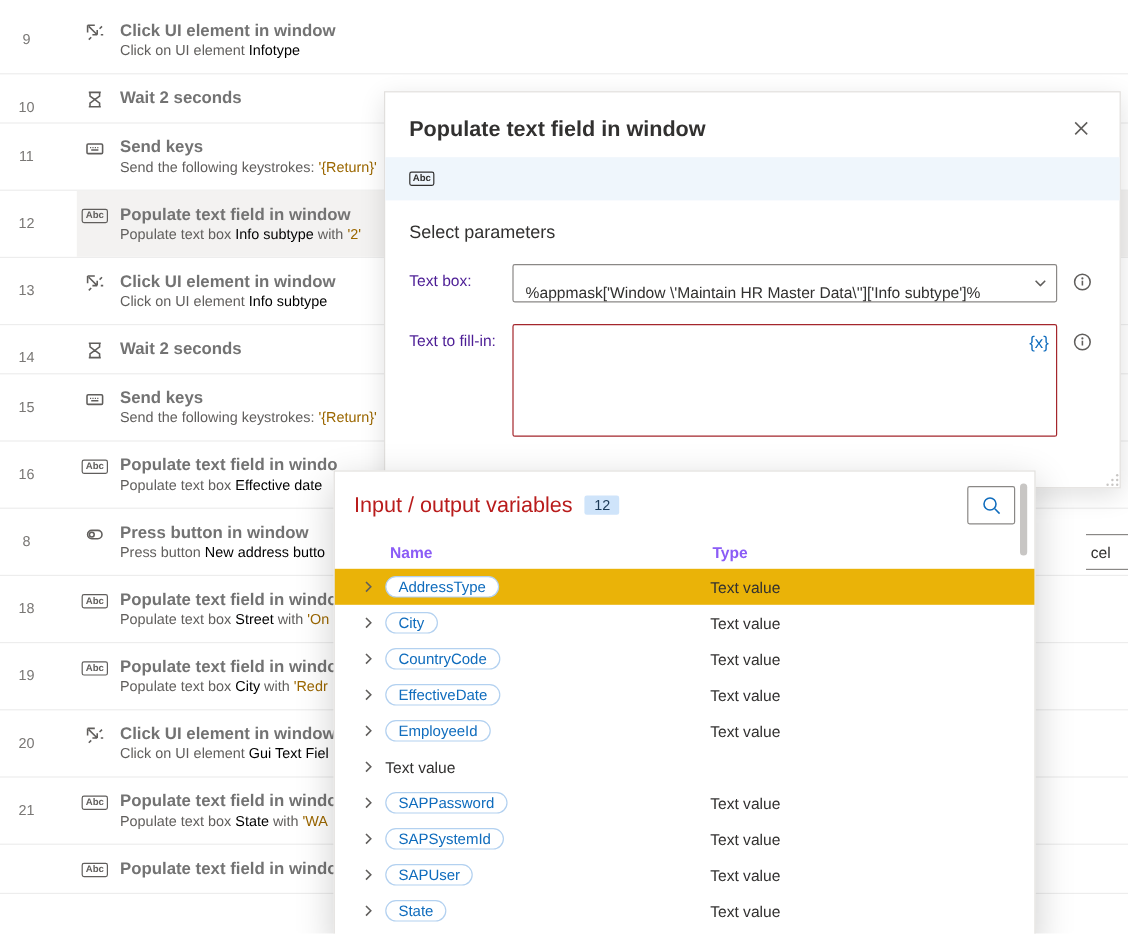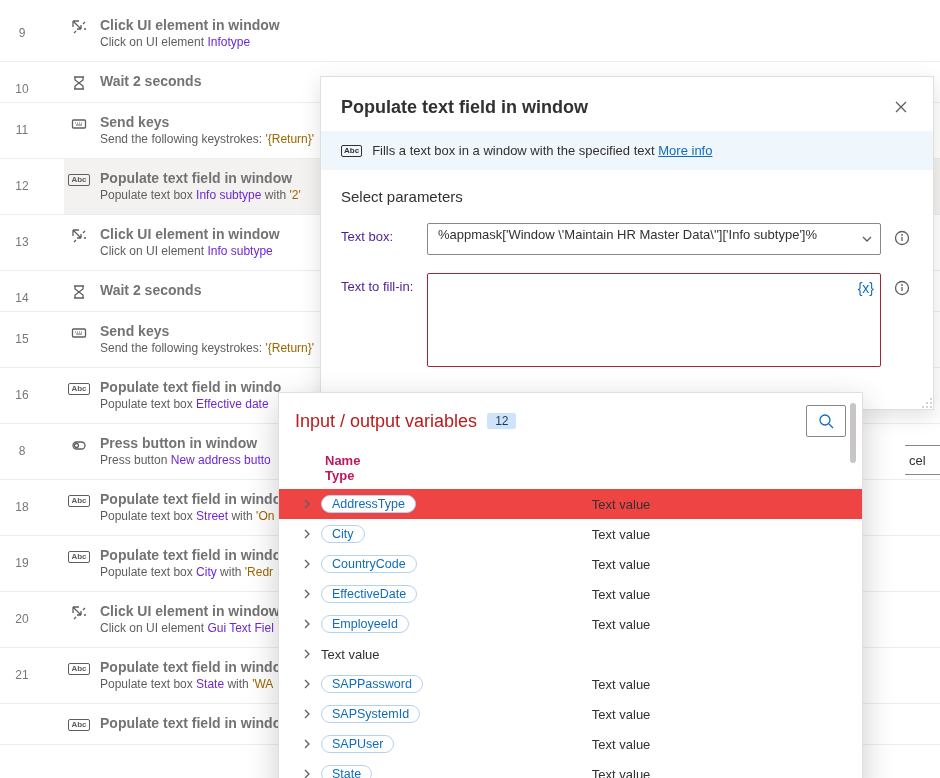--- a/index.html
+++ b/index.html
@@ -61,21 +61,21 @@
     font-size: 14px;
     font-weight: 600;
     color: #737373;
     line-height: 1.3;
   }
   .step-desc {
     font-size: 12px;
     color: #605e5c;
     line-height: 1.4;
   }
-  .step-desc .lnk { color: #6d28d9; text-align: right; }
+  .step-desc .lnk { color: #000000; text-align: right; }
   .step-desc .val { color: #9b6700; }
 
   
   svg { display: block; }
   .svg-stroke { fill: none; stroke: currentColor; stroke-width: 1.3; }
 
   
   .dialog {
     position: absolute;
     left: 320px;
@@ -143,21 +143,21 @@
     color: #605e5c;
     margin-top: 4px;
   }
   .dropdown {
     height: 32px;
     border: 1px solid #8a8886;
     border-radius: 2px;
     padding: 3px 28px 0 10px;
     font-size: 13px;
     display: flex;
-    align-items: flex-start;
+    align-items: flex-end;
     position: relative;
     color: #323130;
   }
   .dropdown .chevron {
     position: absolute;
     right: 8px; top: 50%;
     transform: translateY(-50%);
     color: #605e5c;
   }
   .textarea-err {
@@ -235,34 +235,33 @@
     position: absolute;
     right: 6px; top: 10px;
     width: 6px; height: 60px;
     background: #c8c6c4;
     border-radius: 3px;
   }
   .vp-cols {
     display: flex;
     padding: 6px 24px 6px 46px;
     font-size: 13px;
-    color: #be185d;
+    color: #8b5cf6;
     font-weight: 600;
-    flex-direction: column;
   }
   .vp-cols .c1 { flex: 1.1; }
   .vp-cols .c2 { flex: 1; }
   .var-row {
     display: flex;
     align-items: center;
     padding: 4px 24px 4px 14px;
     font-size: 13px;
     height: 30px;
   }
-  .var-row.sel { background: #ef4444; }
+  .var-row.sel { background: #eab308; }
   .var-row .chev {
     width: 28px;
     color: #605e5c;
     display: flex;
     justify-content: center;
   }
   .var-pill {
     display: inline-flex;
     align-items: center;
     border: 1px solid #b3d1f0;
@@ -499,24 +498,20 @@
     <div class="dlg-title">Populate text field in window</div>
     <div class="close-btn">
       <svg width="12" height="12" viewBox="0 0 12 12">
         <path class="svg-stroke" d="M1 1 L11 11 M11 1 L1 11"></path>
       </svg>
     </div>
   </div>
 
   <div class="info-bar">
     <span class="abc-icon">Abc</span>
-    <span class="desc">
-      <span>Fills a text box in a window with the specified text </span>
-      <span class="more-link">More info</span>
-    </span>
   </div>
 
   <div class="params">
     <h4>Select parameters</h4>
 
     <div class="field-row">
       <div class="field-label">Text box:</div>
       <div class="field-control">
         <div class="dropdown">
           <span>%appmask['Window \'Maintain HR Master Data\'']['Info subtype']%</span>

